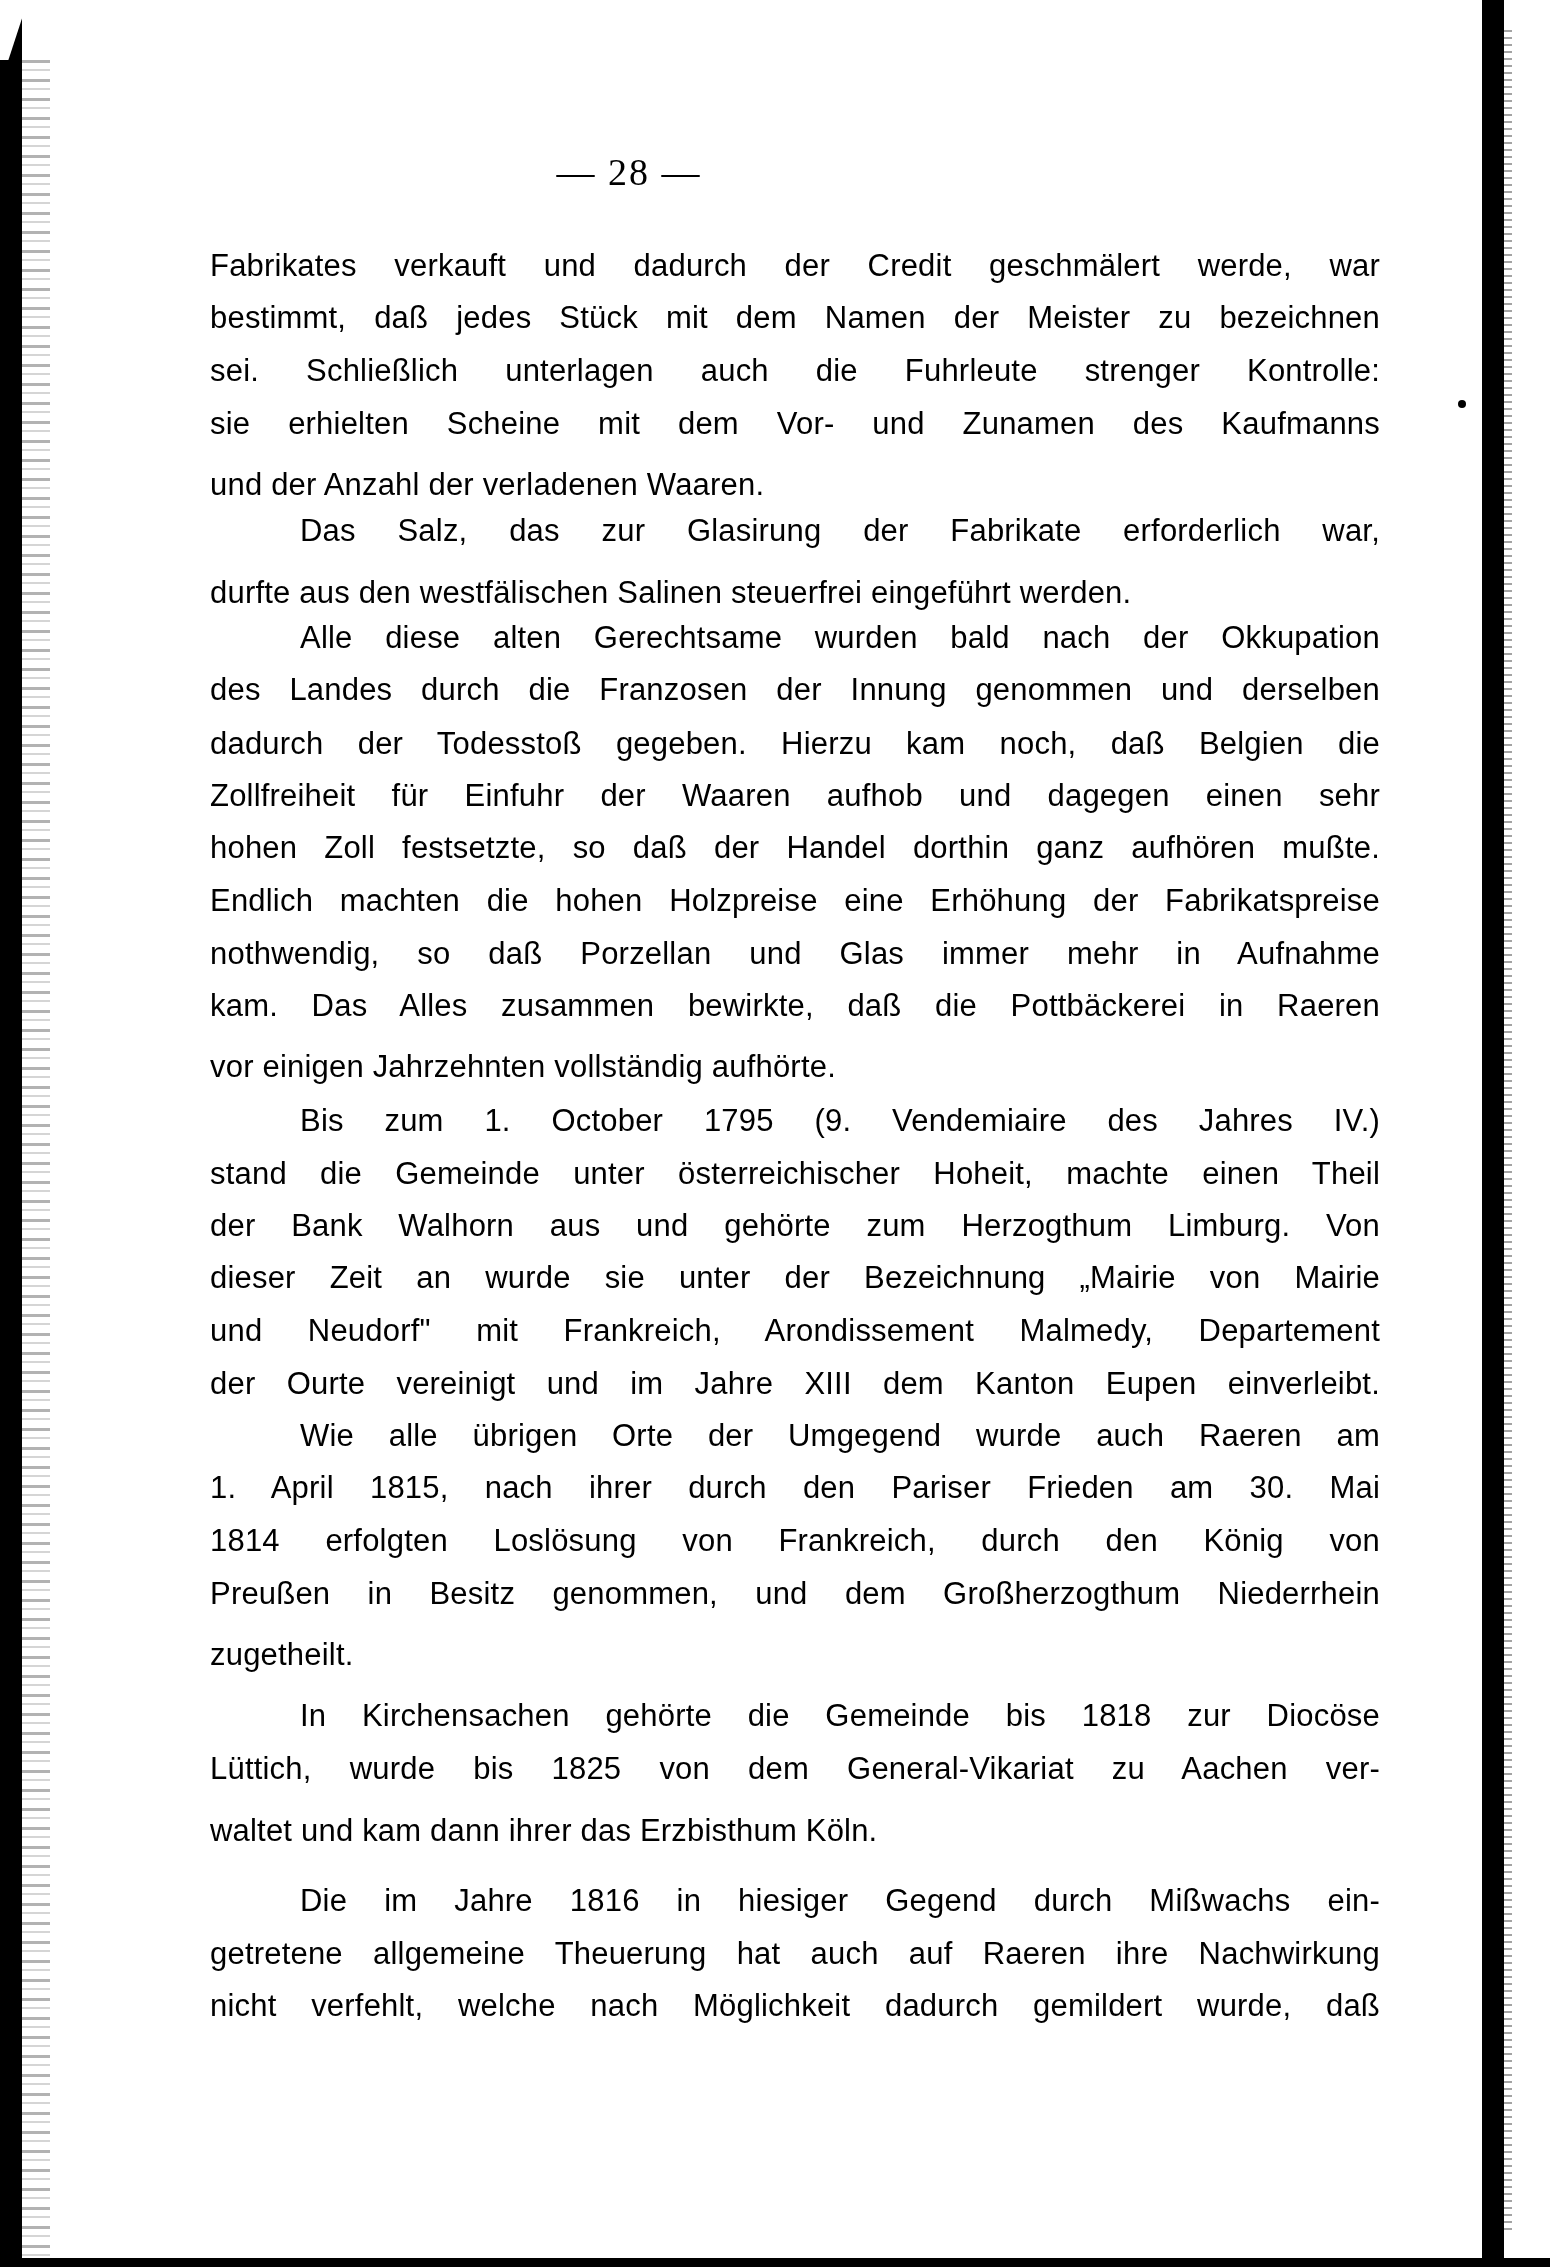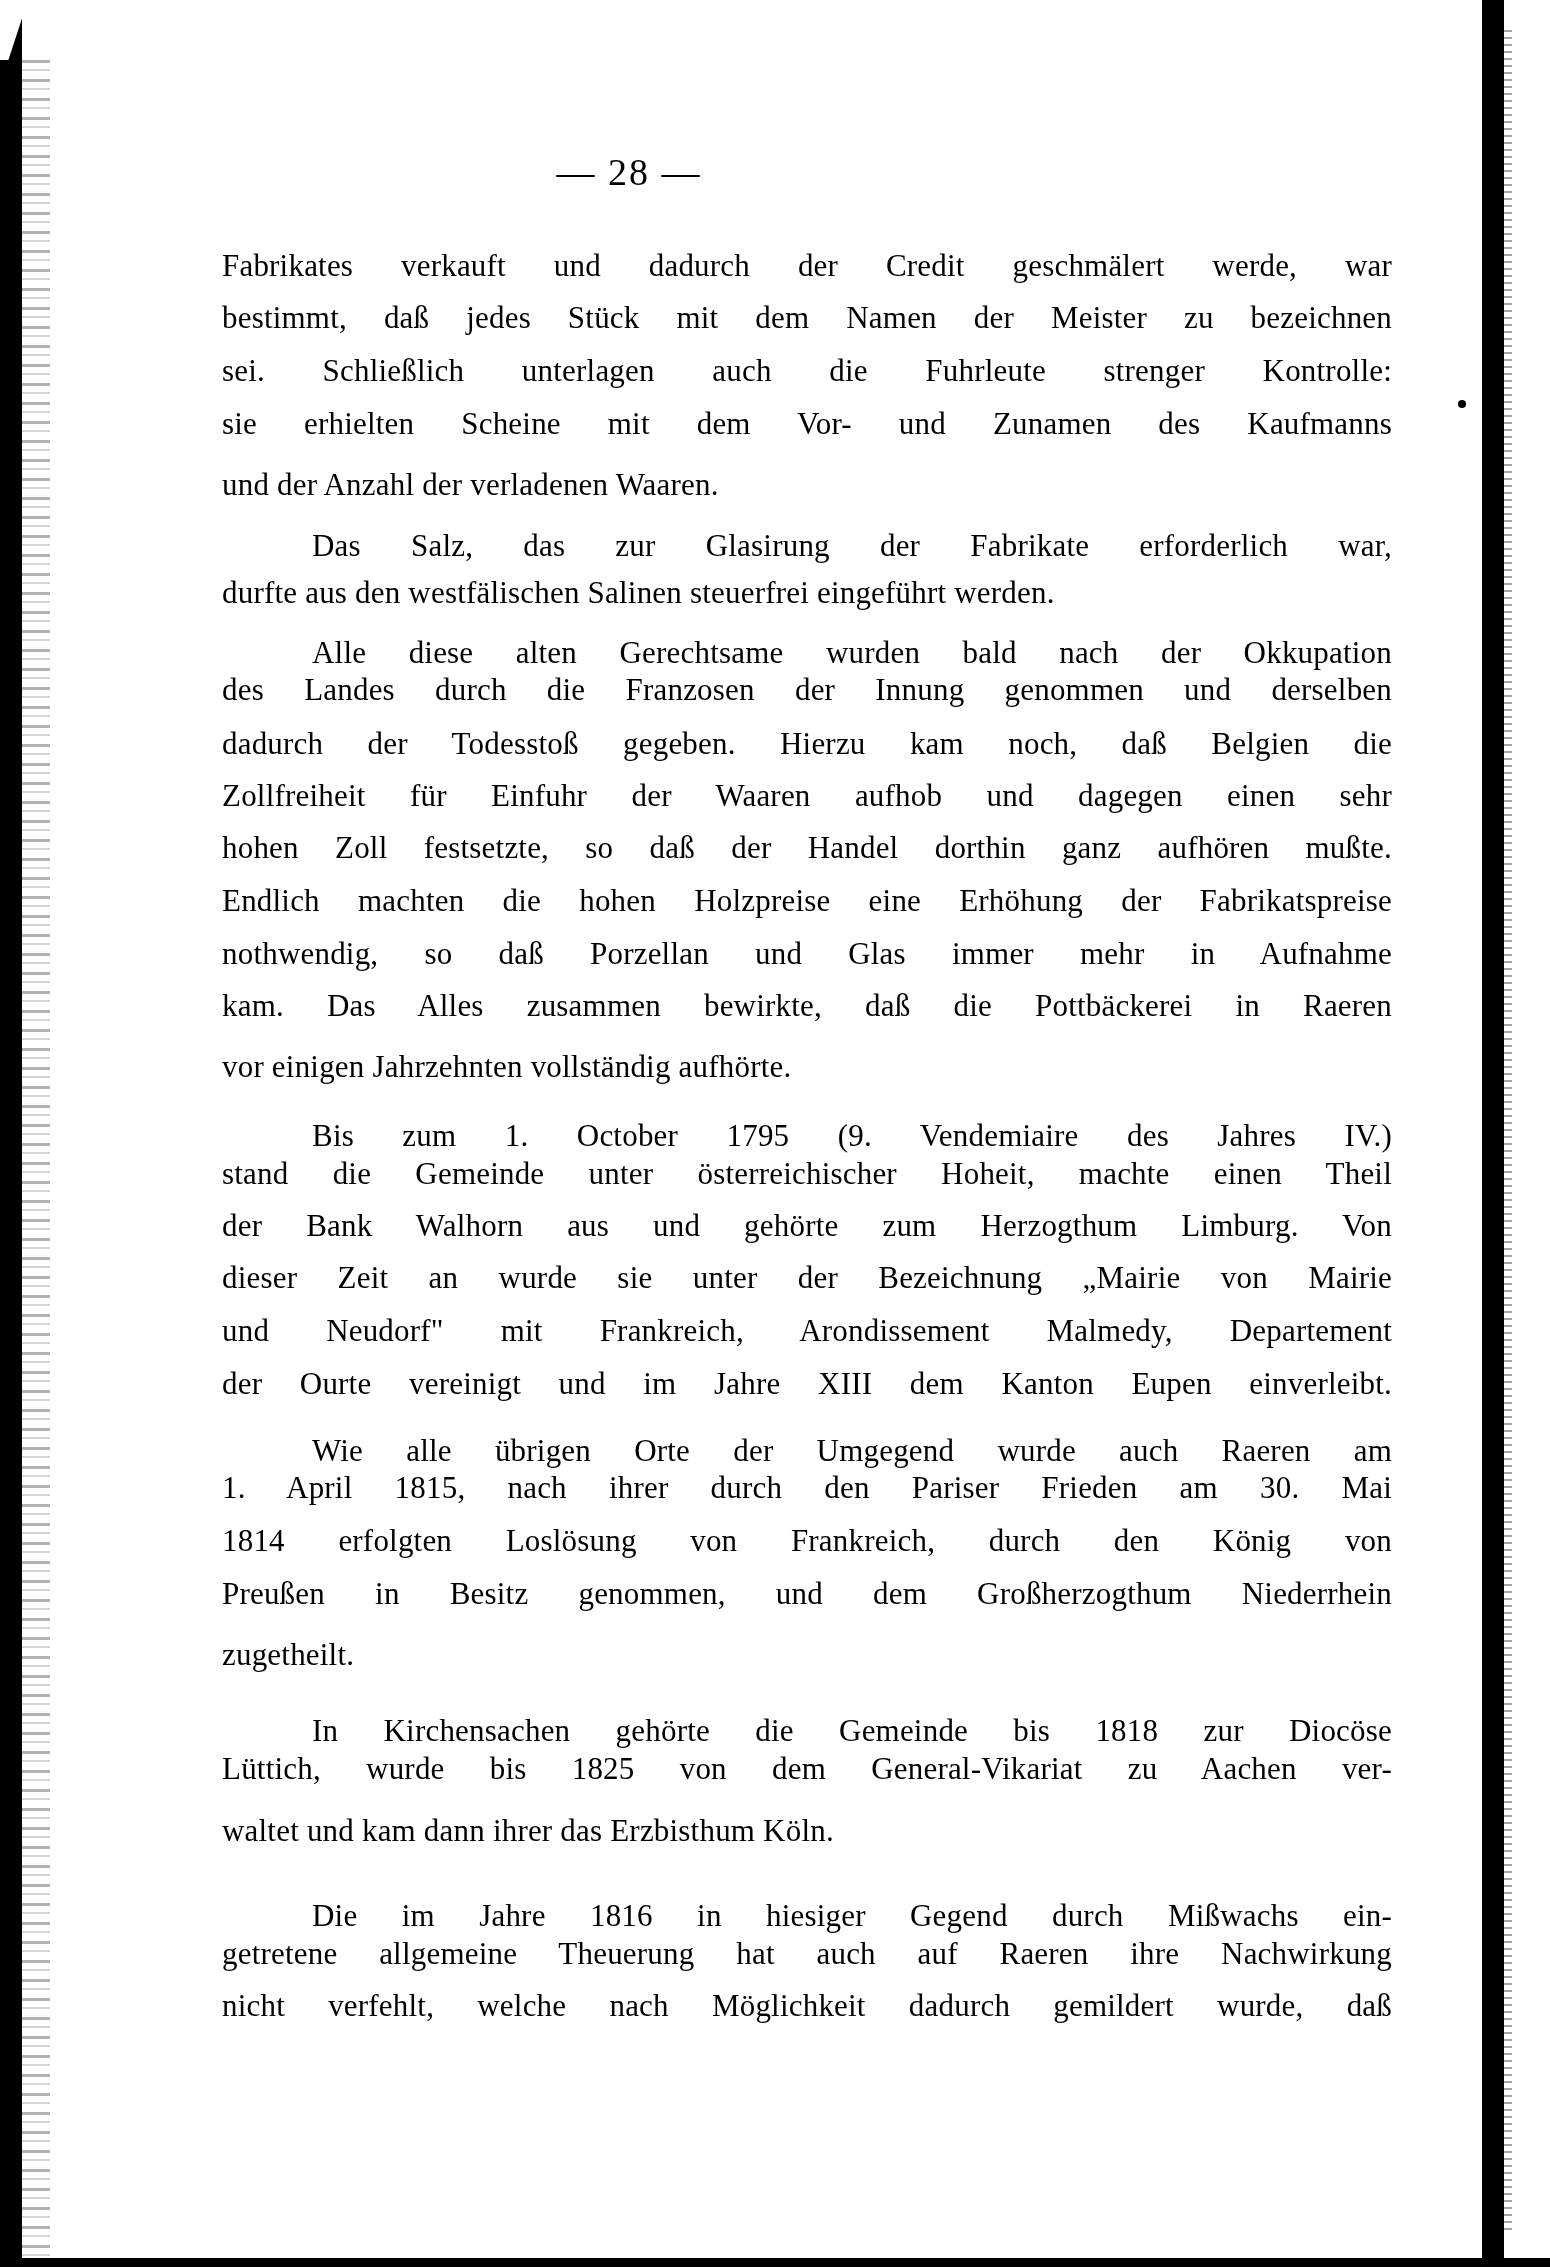--- a/index.html
+++ b/index.html
@@ -34,27 +34,27 @@
     position: absolute; left: 20px; top: 2258px; width: 1530px; height: 9px; background: #000;
   }
   .page-number {
     position: absolute; top: 150px; left: 0; width: 1258px; text-align: center;
     font-family: "Liberation Serif", serif; font-size: 38px; letter-spacing: 2px;
   }
   .text-block {
     position: absolute; left: 210px; width: 1170px; top: 240px;
   }
   .line {
-    position: absolute; left: 12px; width: 1170px; height: 52px;
-    font-family: Liberation Serif, serif; font-size: 31px; line-height: 52px;
+    position: absolute; left: 0; width: 1170px; height: 52px;
+    font-family: Liberation Sans, sans-serif; font-size: 31px; line-height: 52px;
     text-align: justify; text-align-last: justify; white-space: nowrap;
     letter-spacing: 0.2px;
   }
   .line.last { text-align-last: left; margin-top: 9px; }
-  .line.indent { padding-left: 90px; width: 1080px; margin-top: 15px; }
+  .line.indent { padding-left: 90px; width: 1080px; }
   .stray-mark {
     position: absolute; width: 8px; height: 8px; background: #000; border-radius: 50%;
   }
 </style>
 </head>
 <body>
 
 <div class="edge-left"></div>
 <div class="edge-left-top"></div>
 <div class="edge-left-speckle"></div>

